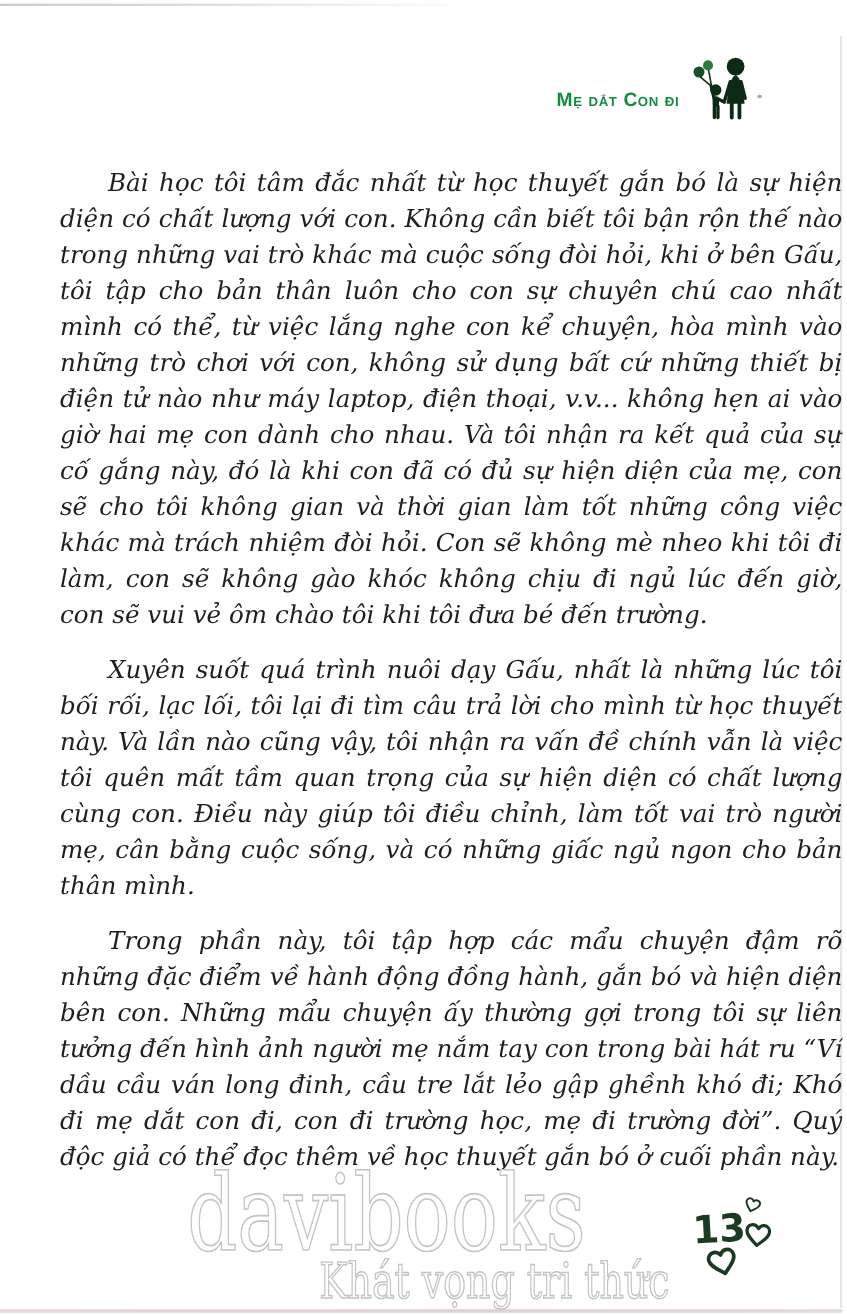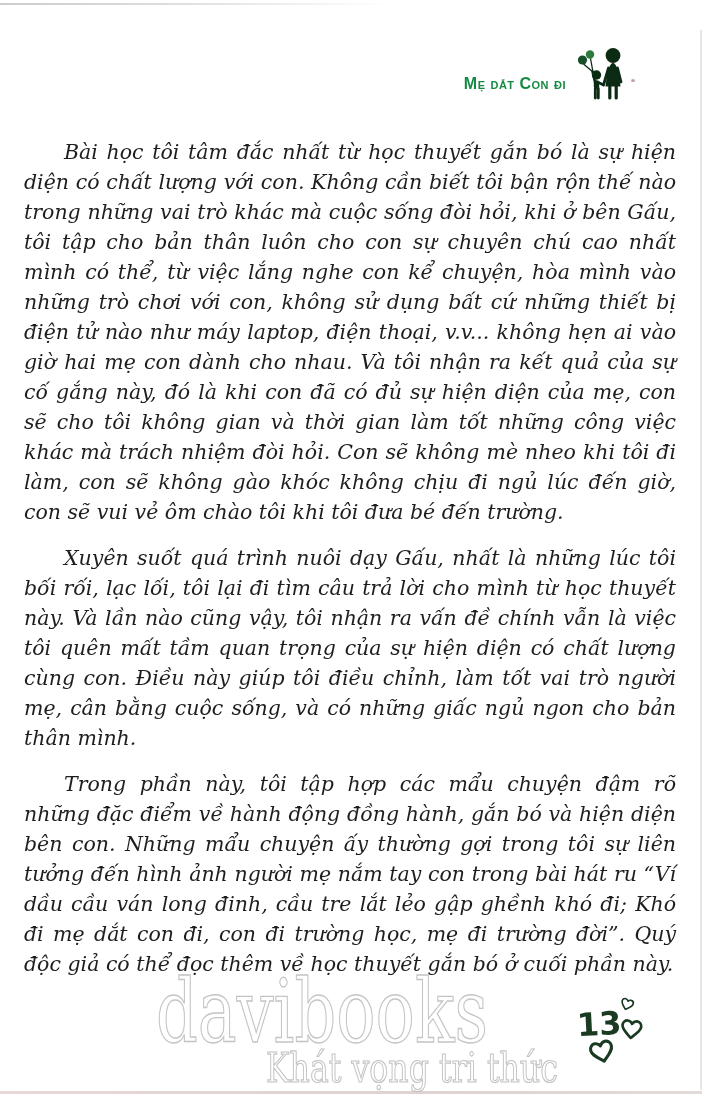--- a/index.html
+++ b/index.html
@@ -24,21 +24,21 @@
     position:absolute; top:75px; right:136px;
     font-family:"Liberation Sans",sans-serif;
     font-variant:small-caps; font-weight:700;
     font-size:16px; letter-spacing:.5px; color:#158a43;
     white-space:nowrap;
   }
   .header-icon { position:absolute; left:575px; top:44px; }
 
   
   .body-text {
-    position:absolute; left:24px; top:137px; width:652px;
+    position:absolute; left:50px; top:137px; width:652px;
     color:#1e1e1e; font-style:italic;
     font-size:20.5px; line-height:30px; text-align:justify;
   }
   .body-text p { margin:0 0 16px 0; text-indent:40px; }
 
   
   .watermark-svg { position:absolute; left:100px; top:962px; }
   .wm-brand {
     font-family:"DejaVu Serif",serif; font-size:88px;
     fill:#ffffff; stroke:#c5c5c5; stroke-width:1.4px;

